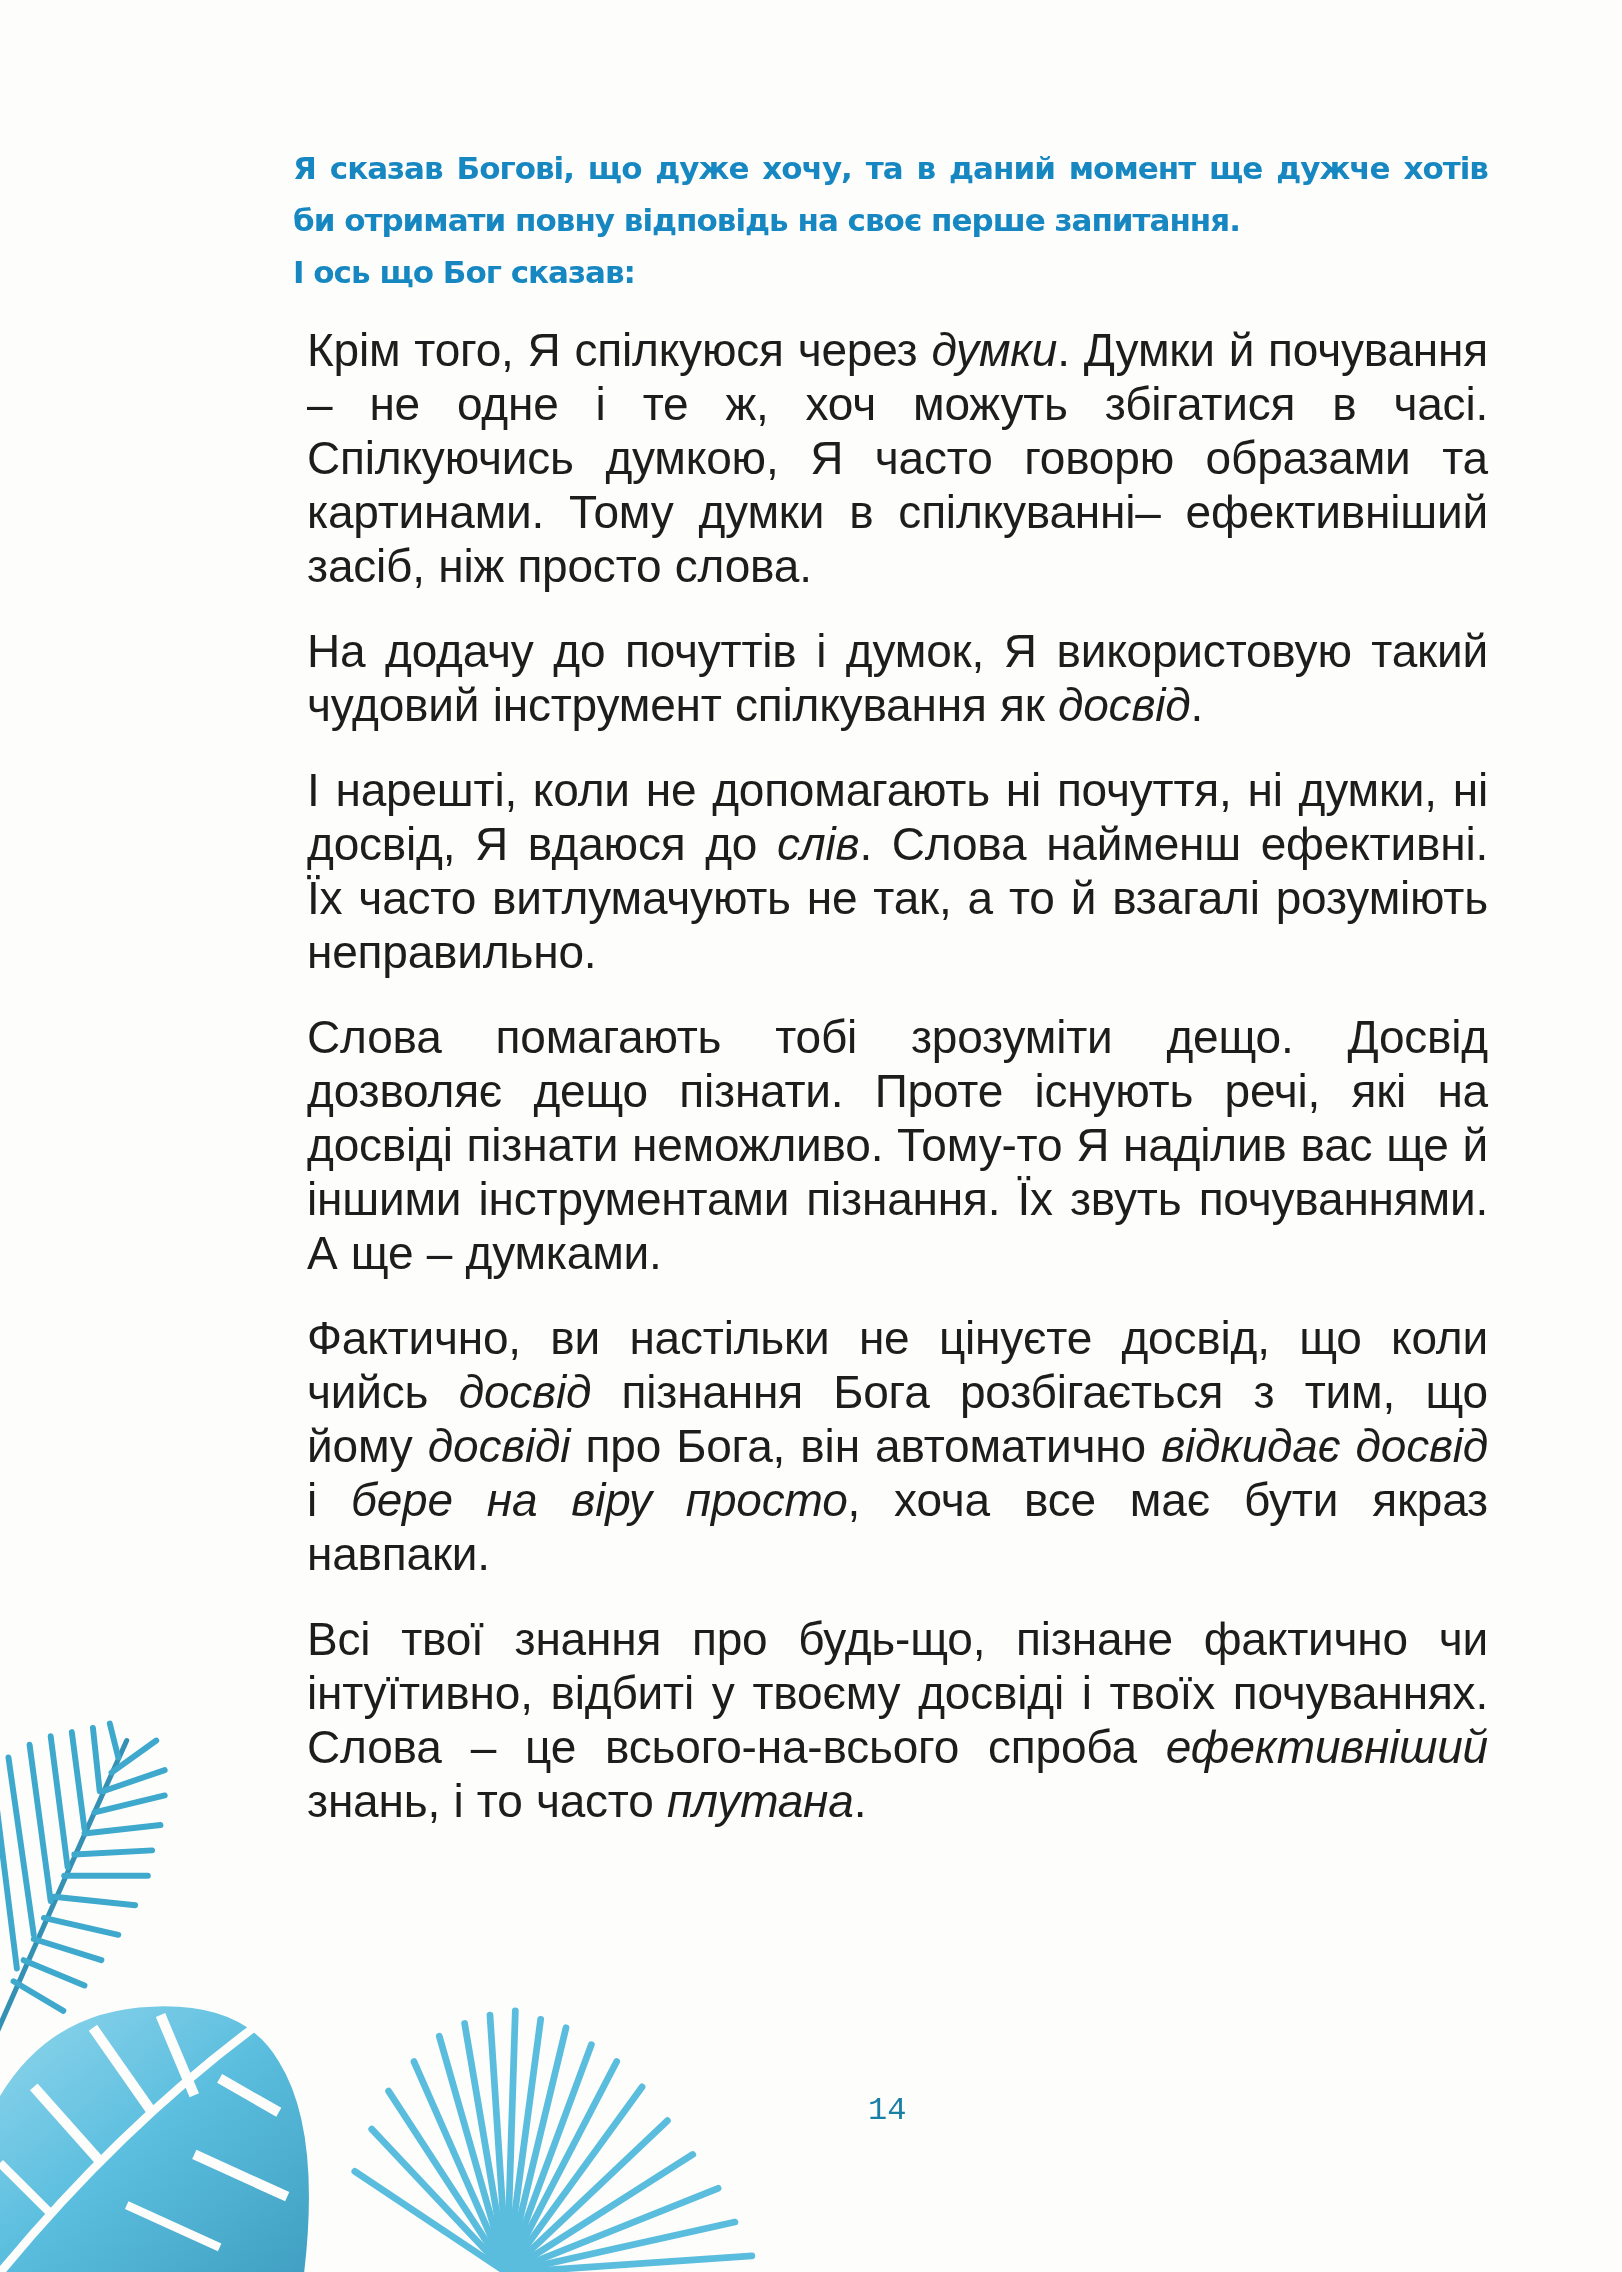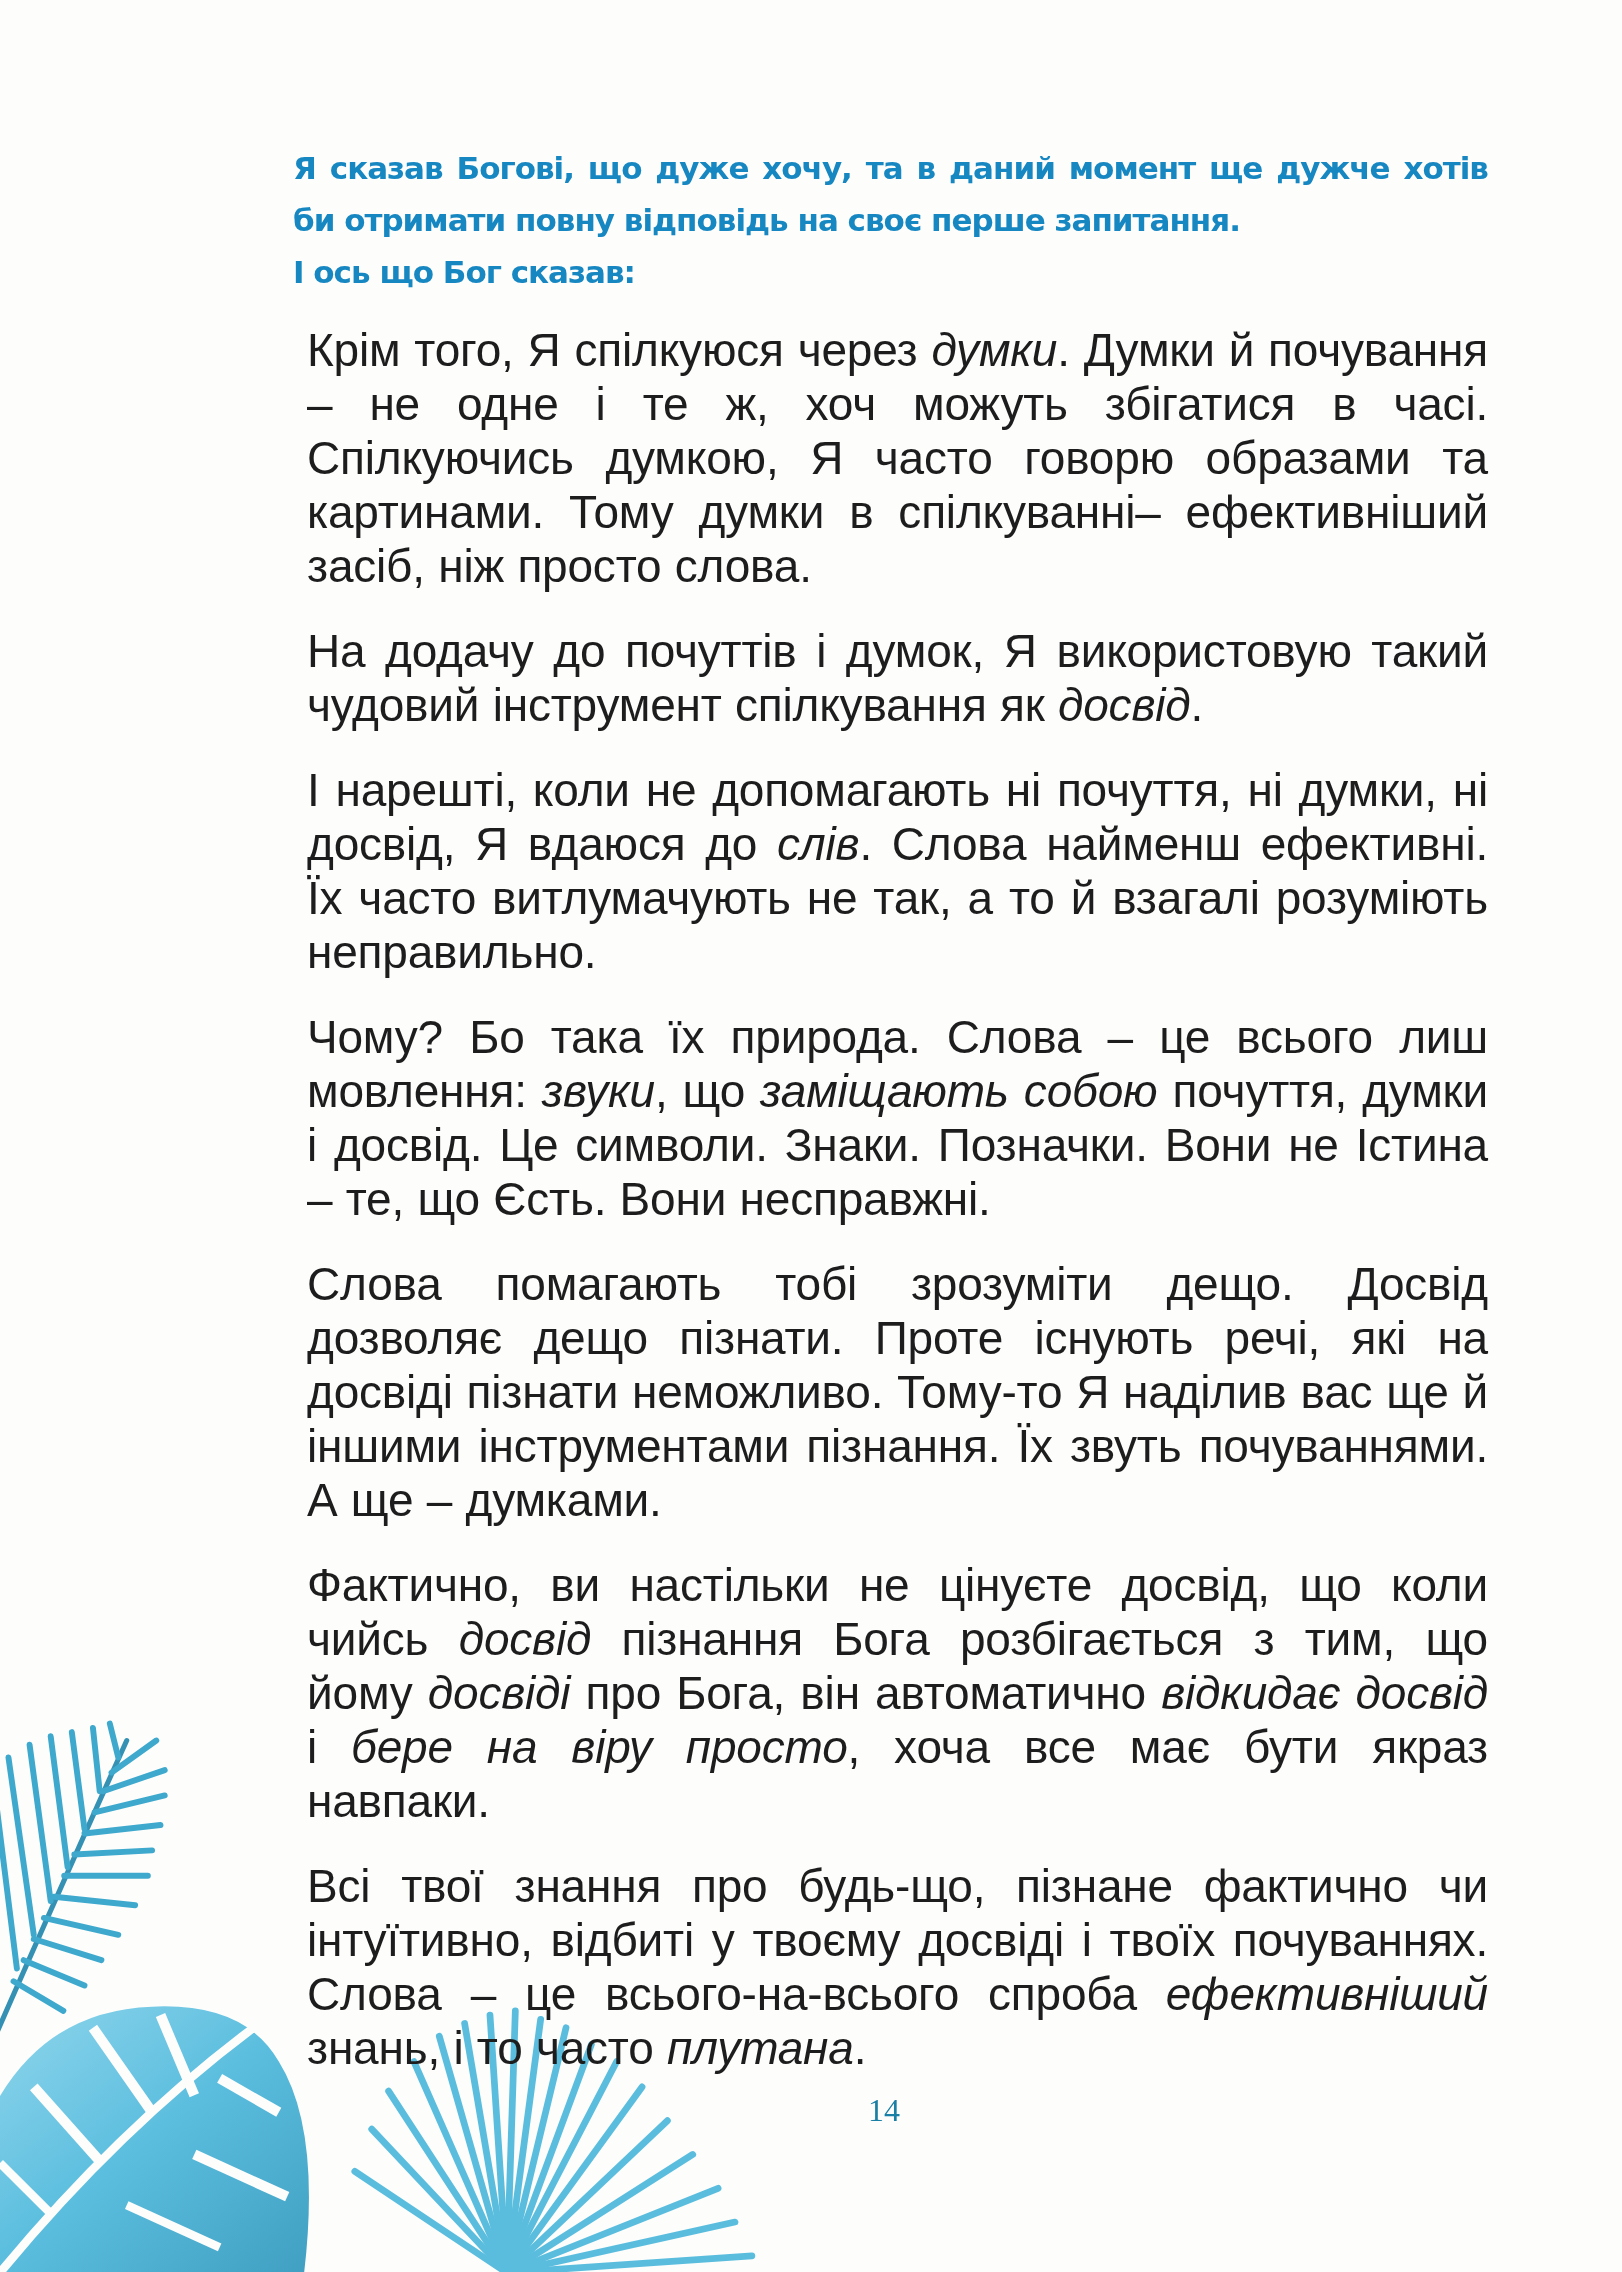--- a/index.html
+++ b/index.html
@@ -27,21 +27,21 @@
     font-size:46px;
     line-height:54px;
     margin:0 0 31px 14px;
     text-align:justify;
     letter-spacing:-0.2px;
     word-spacing:0.8px;
   }
   .para em { font-style:italic; }
   .page-number {
     position:absolute; left:868px; top:2092px;
-    font-size:32px; color:#1a7fa5; font-family:Liberation Serif, serif;
+    font-size:32px; color:#1a7fa5; font-family:Liberation Mono, monospace;
   }
   .decor { position:absolute; left:0; top:0; pointer-events:none; }
 </style>
 </head>
 <body>
 
 <div class="page">
 
   <svg class="decor" width="1622" height="2273" viewBox="0 0 1920 2690">
     <defs>
@@ -111,21 +111,20 @@
   <div class="content">
     <p class="heading">
       <span>Я сказав Богові, що дуже хочу, та в даний момент ще дужче хотів би отримати повну відповідь на своє перше запитання.</span><br>
       <span>І ось що Бог сказав:</span>
     </p>
 
     <div id="paras">
         <p class="para"><span>Крім того, Я спілкуюся через </span><em>думки</em><span>. Думки й почування – не одне і те ж, хоч можуть збігатися в часі. Спілкуючись думкою, Я часто говорю образами та картинами. Тому думки в спілку­ванні– ефективніший засіб, ніж просто слова.</span></p>
         <p class="para"><span>На додачу до почуттів і думок, Я використовую такий чудовий інструмент спілкування як </span><em>досвід</em><span>.</span></p>
         <p class="para"><span>І нарешті, коли не допомагають ні почуття, ні думки, ні досвід, Я вдаюся до </span><em>слів</em><span>. Слова найменш ефективні. Їх часто витлума­чують не так, а то й взагалі розуміють неправильно.</span></p>
-        <p class="para"><span>Чому? Бо така їх природа. Слова – це всього лиш мовлення: </span><em>зву­ки</em><span>, що </span><em>заміщають собою</em><span> почуття, думки і досвід. Це символи. Знаки. Позначки. Вони не Істина – те, що Єсть. Вони несправжні.</span></p>
         <p class="para"><span>Слова помагають тобі зрозуміти дещо. Досвід дозволяє дещо пізнати. Проте існують речі, які на досвіді пізнати неможливо. Тому-то Я наділив вас ще й іншими інструментами пізнання. Їх звуть почуваннями. А ще – думками.</span></p>
         <p class="para"><span>Фактично, ви настільки не цінуєте досвід, що коли чийсь </span><em>дос­від</em><span> пізнання Бога розбігається з тим, що йому </span><em>досвіді</em><span> про Бога, він автоматично </span><em>відкидає досвід</em><span> і </span><em>бере на віру просто</em><span>, хоча все має бути якраз навпаки.</span></p>
         <p class="para"><span>Всі твої знання про будь-що, пізнане фактично чи інтуїтив­но, відбиті у твоєму досвіді і твоїх почуваннях. Слова – це всього-на-всього спроба </span><em>ефективніший</em><span> знань, і то часто </span><em>плутана</em><span>.</span></p>
       </div>
   </div>
 
   <div class="page-number">14</div>
 </div>
 
 

